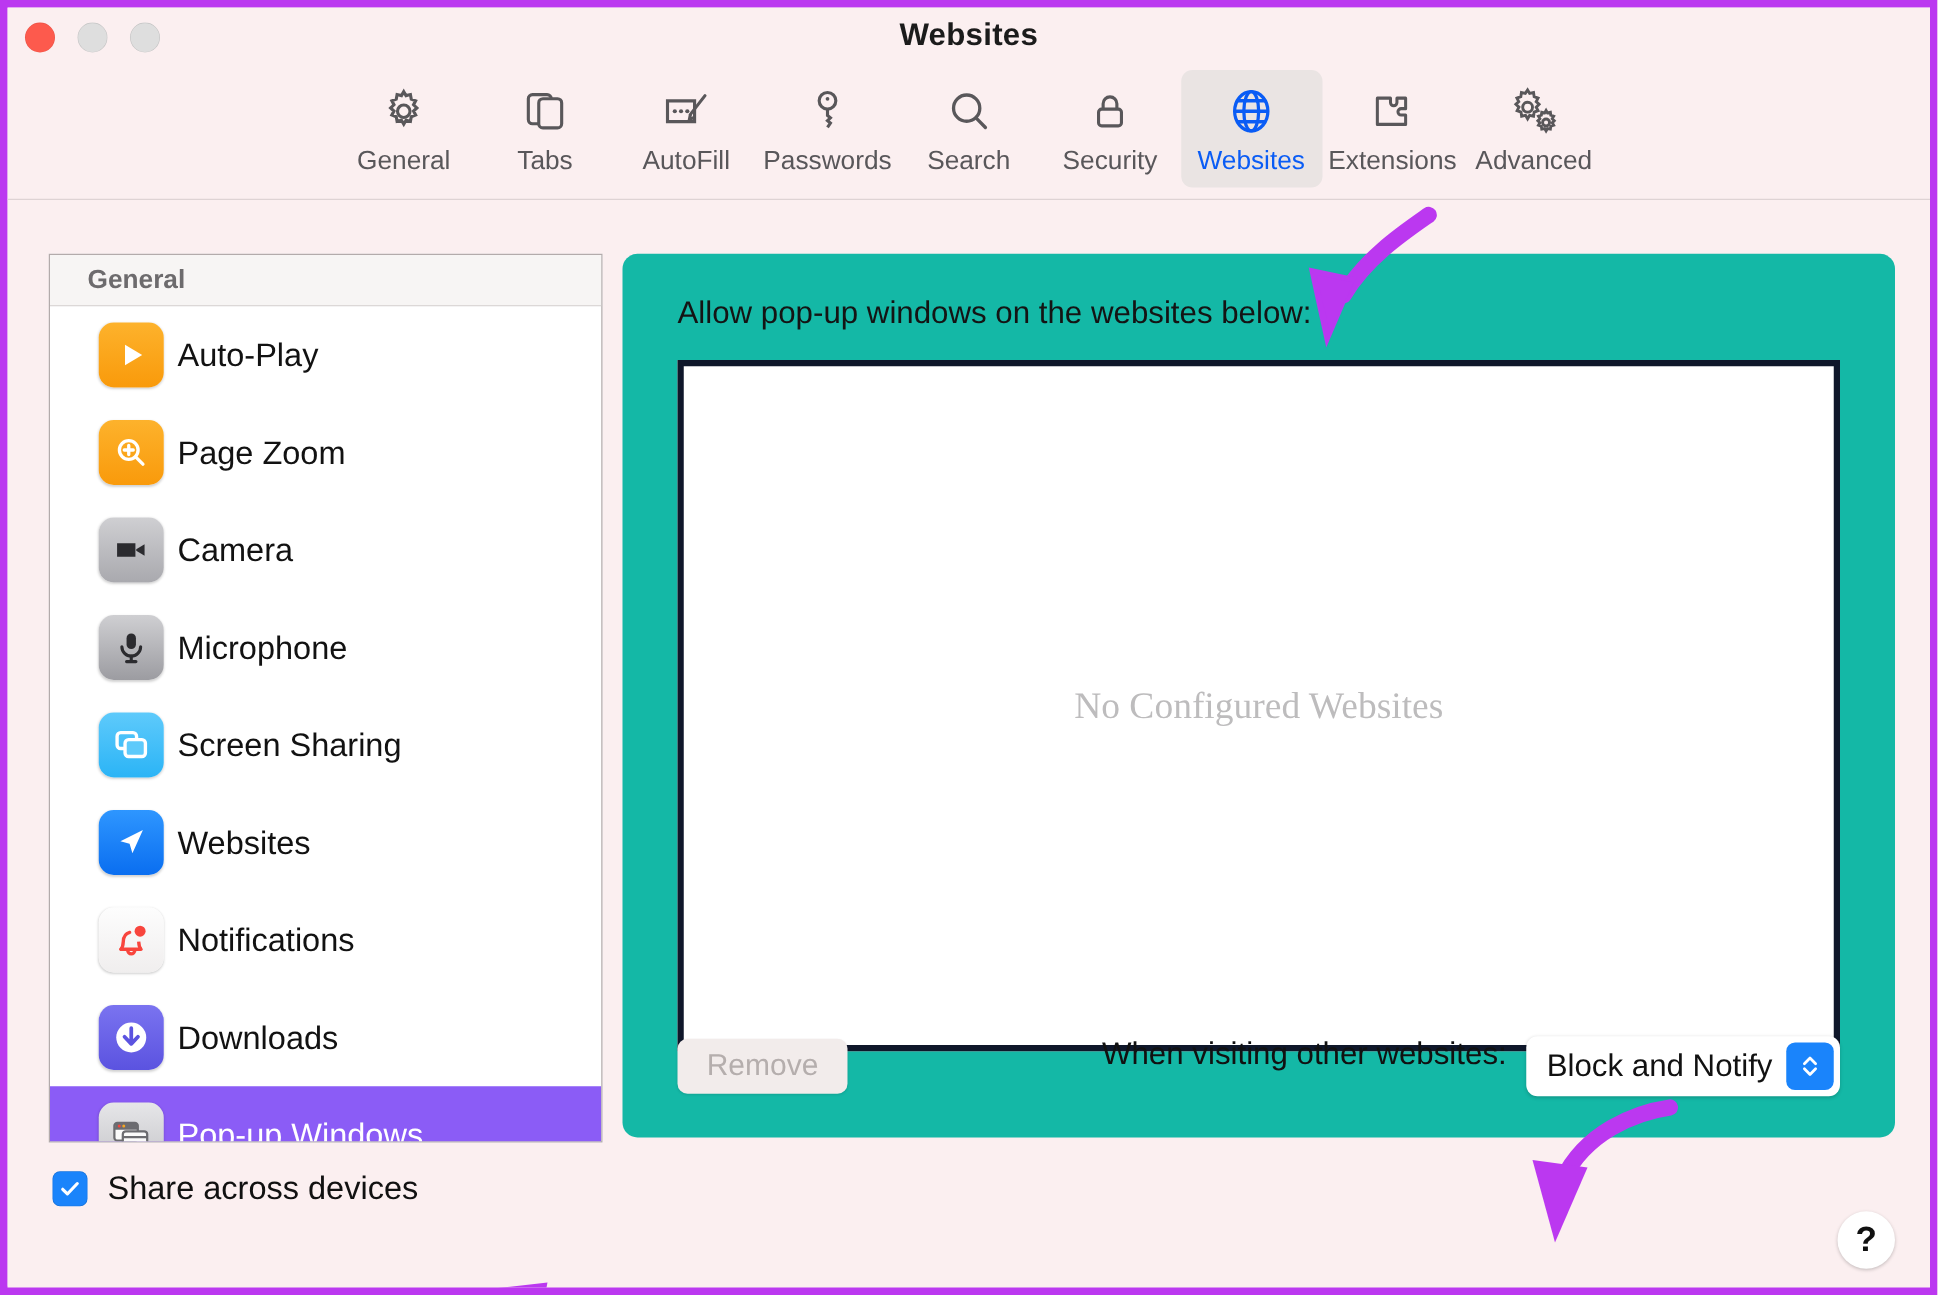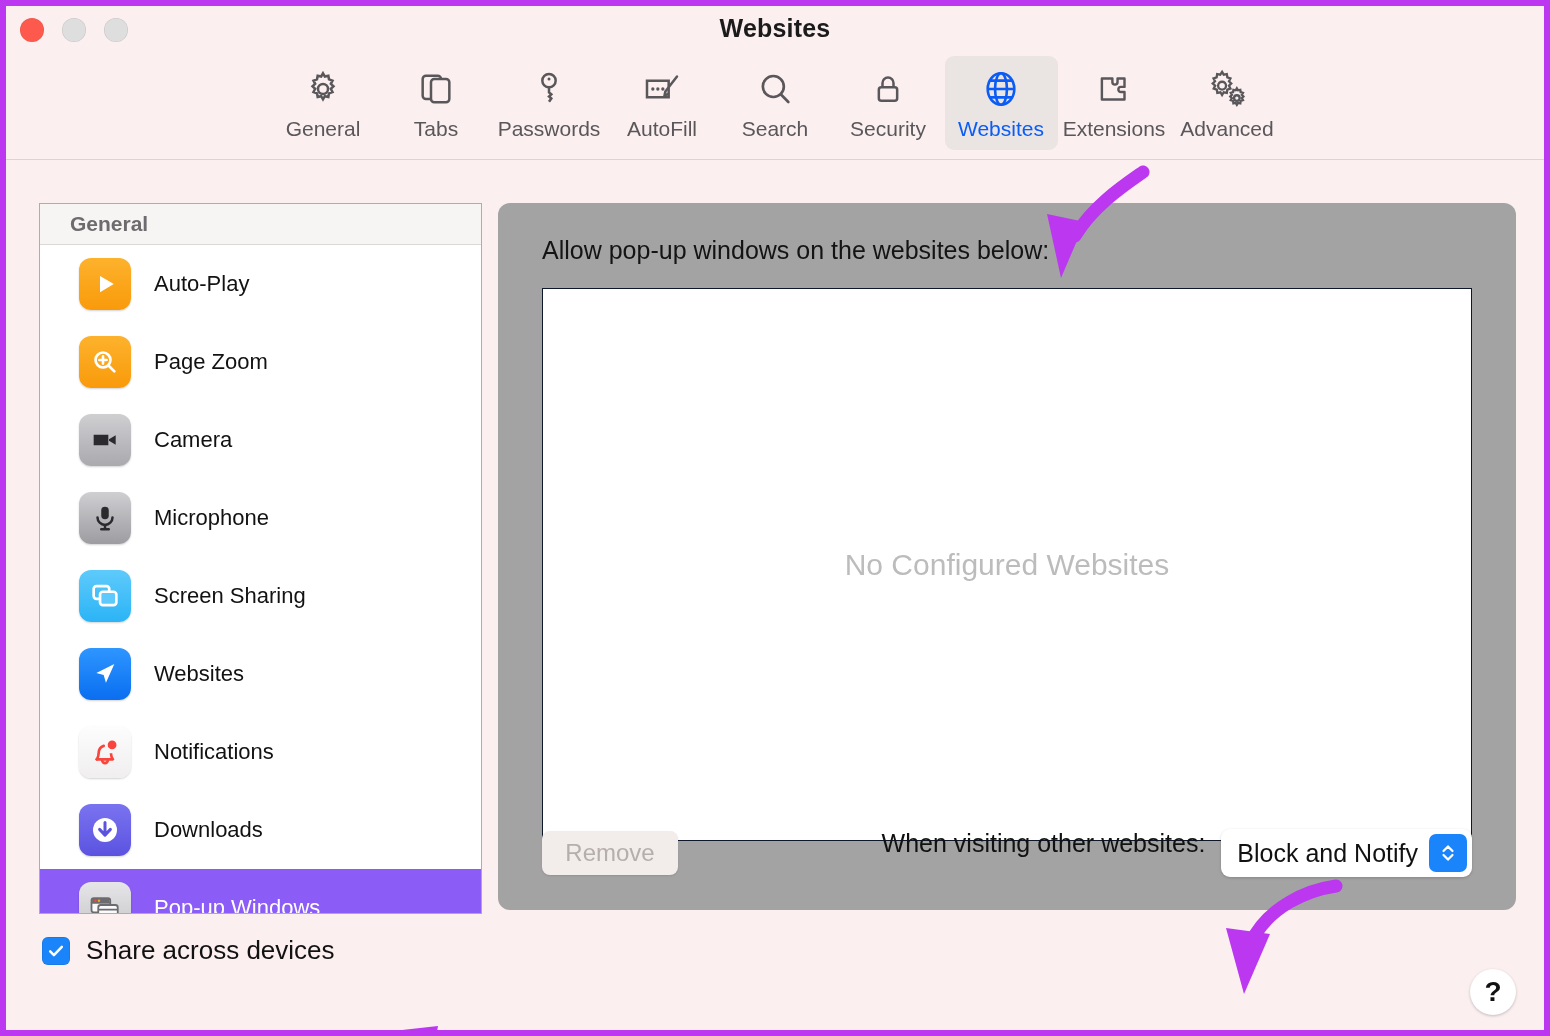--- a/index.html
+++ b/index.html
@@ -93,22 +93,22 @@
   }
   .sb-list { }
   .sb-item {
     height: 78px;
     display: flex; align-items: center;
     padding-left: 39px;
     cursor: default;
   }
   .sb-item.selected { background: #8b5cf6; }
   .sb-item-label {
-    margin-left: 23px;
-    font-size: 22px; color: #121212;
+    margin-left: 11px;
+    font-size: 26px; color: #121212;
   }
   .sb-item.selected .sb-item-label { color: #ffffff; }
   .sb-icon {
     width: 52px; height: 52px;
     border-radius: 12px;
     display: flex; align-items: center; justify-content: center;
     flex: 0 0 auto;
     box-shadow: 0 1px 2px rgba(0,0,0,.18);
     overflow: hidden;
     position: relative;
@@ -126,35 +126,35 @@
     box-shadow: inset 0 0 0 .5px rgba(0,0,0,.15);
   }
   .chk svg { display:block; }
   .share-label { font-size: 26px; color: #111; }
 
   
   .panel {
     position: absolute;
     left: 492px; top: 43px;
     width: 1018px; height: 707px;
-    background: #a3a3a3;
+    background: #14b8a6;
     border-radius: 12px;
     padding-left: 24px;
   }
   .panel-title {
     position: absolute; left: 44px; top: 33px;
     font-size: 25px; color: #141414;
   }
   .list-box {
     position: absolute;
     left: 44px; top: 85px;
     width: 930px; height: 553px;
     background: #ffffff;
-    border: 1px solid #0f172a;
-    display: flex; align-items: center; justify-content: center;
+    border: 5px solid #0f172a;
+    display: flex; align-items: center; justify-content: center; font-family: Liberation Serif, serif;
   }
   .empty-text {
     font-size: 30px; color: #bdbcbd;
   }
   .panel-footer {
     position: absolute;
     left: 44px; right: 44px; top: 626px;
     height: 48px;
     display: flex; align-items: center;
   }
@@ -237,41 +237,41 @@
         <svg width="40" height="40" viewBox="0 0 24 24" fill="none" stroke="#59575a" stroke-width="1.5">
           <rect x="4" y="4" width="11" height="14" rx="2"></rect>
           <rect x="9" y="6" width="11" height="14" rx="2" fill="#fbeff0"></rect>
         </svg>
       </span>
       <span class="tb-label">Tabs</span>
     </div>
 
     <div class="tb-item">
       <span class="tb-icon">
-        <svg width="40" height="40" viewBox="0 0 24 24" fill="none" stroke="#59575a" stroke-width="1.5">
-          <circle cx="12" cy="7" r="4"></circle>
-          <circle cx="12" cy="6" r="0.9" fill="#59575a" stroke="none"></circle>
-          <path d="M12 11v3l1.4 1.2-1.4 1.3 1.4 1.2-1.4 2"></path>
-        </svg>
-      </span>
-      <span class="tb-label">Passwords</span>
-    </div>
-
-    <div class="tb-item">
-      <span class="tb-icon">
         <svg width="44" height="40" viewBox="0 0 26 24" fill="none" stroke="#59575a" stroke-width="1.5">
           <path d="M4 7h13v10H4z"></path>
           <circle cx="7.5" cy="12" r="1" fill="#59575a" stroke="none"></circle>
           <circle cx="10.5" cy="12" r="1" fill="#59575a" stroke="none"></circle>
           <circle cx="13.5" cy="12" r="1" fill="#59575a" stroke="none"></circle>
           <path d="M15 13.5L22 4.5" stroke-linecap="round"></path>
           <path d="M15 13.5l-.5 2.5 2.3-1.1"></path>
         </svg>
       </span>
       <span class="tb-label">AutoFill</span>
+    </div>
+
+    <div class="tb-item">
+      <span class="tb-icon">
+        <svg width="40" height="40" viewBox="0 0 24 24" fill="none" stroke="#59575a" stroke-width="1.5">
+          <circle cx="12" cy="7" r="4"></circle>
+          <circle cx="12" cy="6" r="0.9" fill="#59575a" stroke="none"></circle>
+          <path d="M12 11v3l1.4 1.2-1.4 1.3 1.4 1.2-1.4 2"></path>
+        </svg>
+      </span>
+      <span class="tb-label">Passwords</span>
     </div>
 
     <div class="tb-item">
       <span class="tb-icon">
         <svg width="40" height="40" viewBox="0 0 24 24" fill="none" stroke="#59575a" stroke-width="1.6">
           <circle cx="11" cy="10.5" r="6.3"></circle>
           <path d="M15.6 15.3L20 19.8" stroke-linecap="round"></path>
         </svg>
       </span>
       <span class="tb-label">Search</span>

